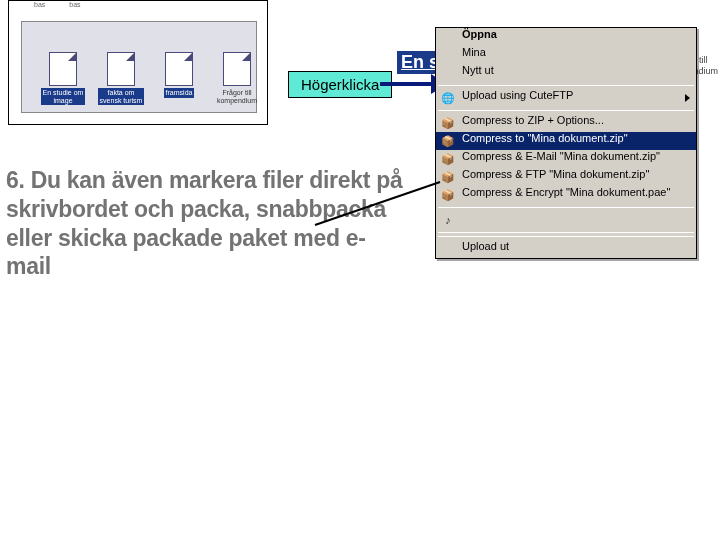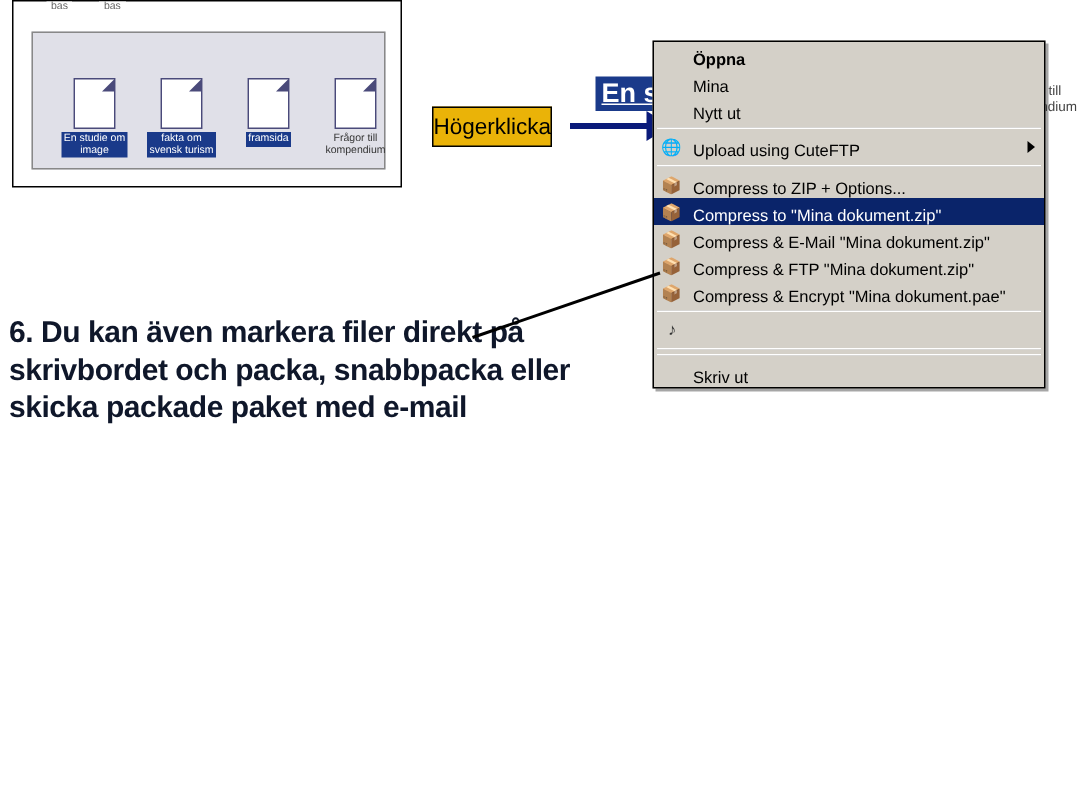--- a/index.html
+++ b/index.html
@@ -84,22 +84,22 @@
     white-space: nowrap;
   }
   .file.plain .thumb { background:#fff; }
 
   
   .callout {
     position: absolute;
     left: 288px;
     top: 71px;
     border: 1px solid #000;
-    background: #eab308;
-    padding: 4px 0;
+    background: #5eead4;
+    padding: 4px 12px;
     font-size: 15px;
     font-family: Arial, sans-serif;
   }
 
   
   .arrow1 {
     position: absolute;
     left: 380px;
     top: 82px;
     width: 53px;
@@ -139,44 +139,43 @@
     line-height: 1.2;
   }
 
   
   .instruction {
     position: absolute;
     left: 6px;
     top: 166px;
     font-family: Arial, "Arial Narrow", sans-serif;
     font-weight: bold;
-    font-size: 20px;
+    font-size: 23px;
     font-stretch: condensed;
     letter-spacing: -0.3px;
-    color: #0f172a;
+    color: #737373;
     line-height: 1.25;
     width: 400px;
-    margin-top: 44px;
   }
 
   
   .ctx-menu {
     position: absolute;
     left: 435px;
     top: 27px;
     width: 262px;
     background: #d4d0c8;
     border: 1px solid #000;
     box-shadow: 2px 2px 0 rgba(0,0,0,.35);
     font-family: Tahoma, Arial, sans-serif;
     font-size: 11px;
   }
   .ctx-item {
     display: flex;
-    align-items: flex-end;
+    align-items: flex-start;
     height: 18px;
     padding: 0 18px 0 26px;
     position: relative;
     cursor: default;
   }
   .ctx-item.bold { font-weight: bold; }
   .ctx-item.hi {
     background: #0a246a;
     color: #fff;
   }
@@ -298,15 +297,15 @@
       <span class="ctx-icon ic-y">📦</span>
       <span>Compress &amp; Encrypt "Mina dokument.pae"</span>
     </div>
     <div class="ctx-sep"></div>
     <div class="ctx-item">
       <span class="ctx-icon ic-k">♪</span>
     </div>
     <div class="ctx-sep"></div>
     <div class="ctx-sep"></div>
     <div class="ctx-item">
-      <span>Skriv ut</span>
+      <span>Upload ut</span>
     </div>
   </div>
 
 </body></html>

